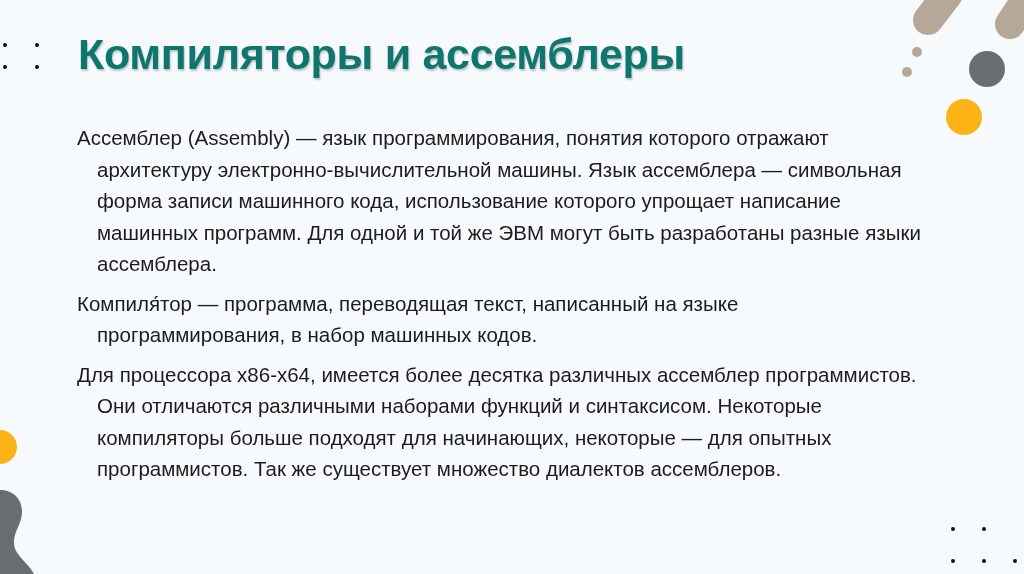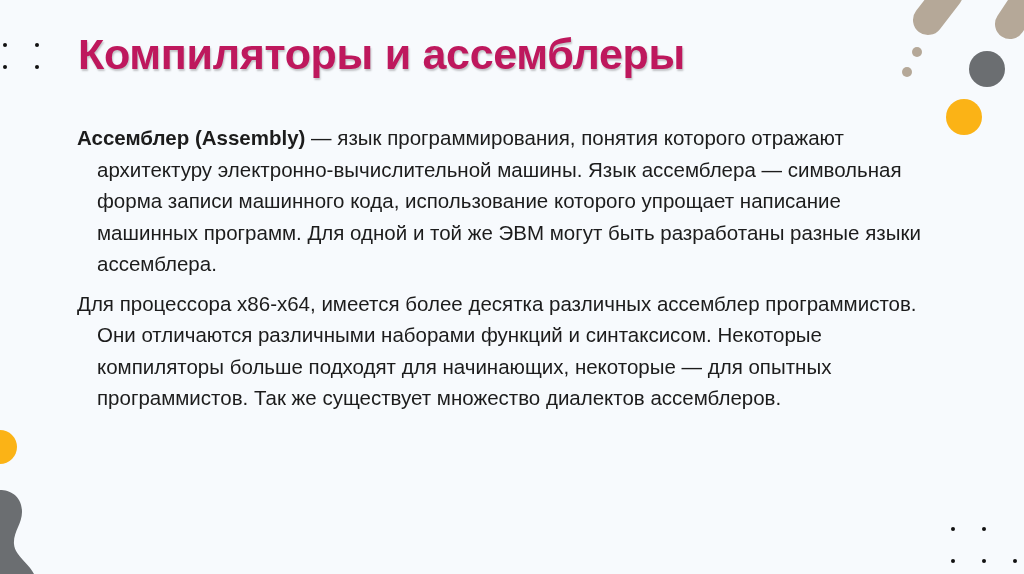--- a/index.html
+++ b/index.html
@@ -14,40 +14,40 @@
       background: #f7fafd;
       font-family: "Liberation Sans", "DejaVu Sans", sans-serif;
     }
     .slide-title {
       position: absolute;
       left: 78px;
       top: 30px;
       margin: 0;
       font-size: 43px;
       font-weight: bold;
-      color: #be185d;
+      color: #0f766e;
       letter-spacing: -0.3px;
       text-shadow: 1px 2px 2px rgba(0,0,0,0.22);
       white-space: nowrap;
     }
     .content {
       position: absolute;
       left: 77px;
       top: 122px;
       width: 850px;
       color: #1c1c1c;
       font-size: 20.5px;
       line-height: 31.5px;
     }
     .para {
       margin: 0 0 8px 0;
       padding-left: 20px;
       text-indent: -20px;
     }
-    .para b { font-weight: bold; }
+    .para b { font-weight: normal; }
     .dot {
       position: absolute;
       width: 4px;
       height: 4px;
       border-radius: 50%;
       background: #111;
     }
     .shape { position: absolute; }
   </style>
 </head>
@@ -87,14 +87,15 @@
   <span class="dot" style="left:982px;top:527px;"></span>
   <span class="dot" style="left:951px;top:559px;"></span>
   <span class="dot" style="left:982px;top:559px;"></span>
   <span class="dot" style="left:1013px;top:559px;"></span>
 </div>
 
 <h1 class="slide-title">Компиляторы и ассемблеры</h1>
 
 <div class="content">
   <p class="para"><b>Ассемблер (Assembly)</b><span> — язык программирования, понятия которого отражают архитектуру электронно-вычислительной машины. Язык ассемблера — символьная форма записи машинного кода, использование которого упрощает написание машинных программ. Для одной и той же ЭВМ могут быть разработаны разные языки ассемблера.</span></p>
+  <p class="para"><b>Компиля́тор</b><span> — программа, переводящая текст, написанный на языке программирования, в набор машинных кодов.</span></p>
   <p class="para"><span>Для процессора x86-x64, имеется более десятка различных ассемблер программистов. Они отличаются различными наборами функций и синтаксисом. Некоторые компиляторы больше подходят для начинающих, некоторые — для опытных программистов. Так же существует множество диалектов ассемблеров.</span></p>
 </div>
 
 </body></html>

